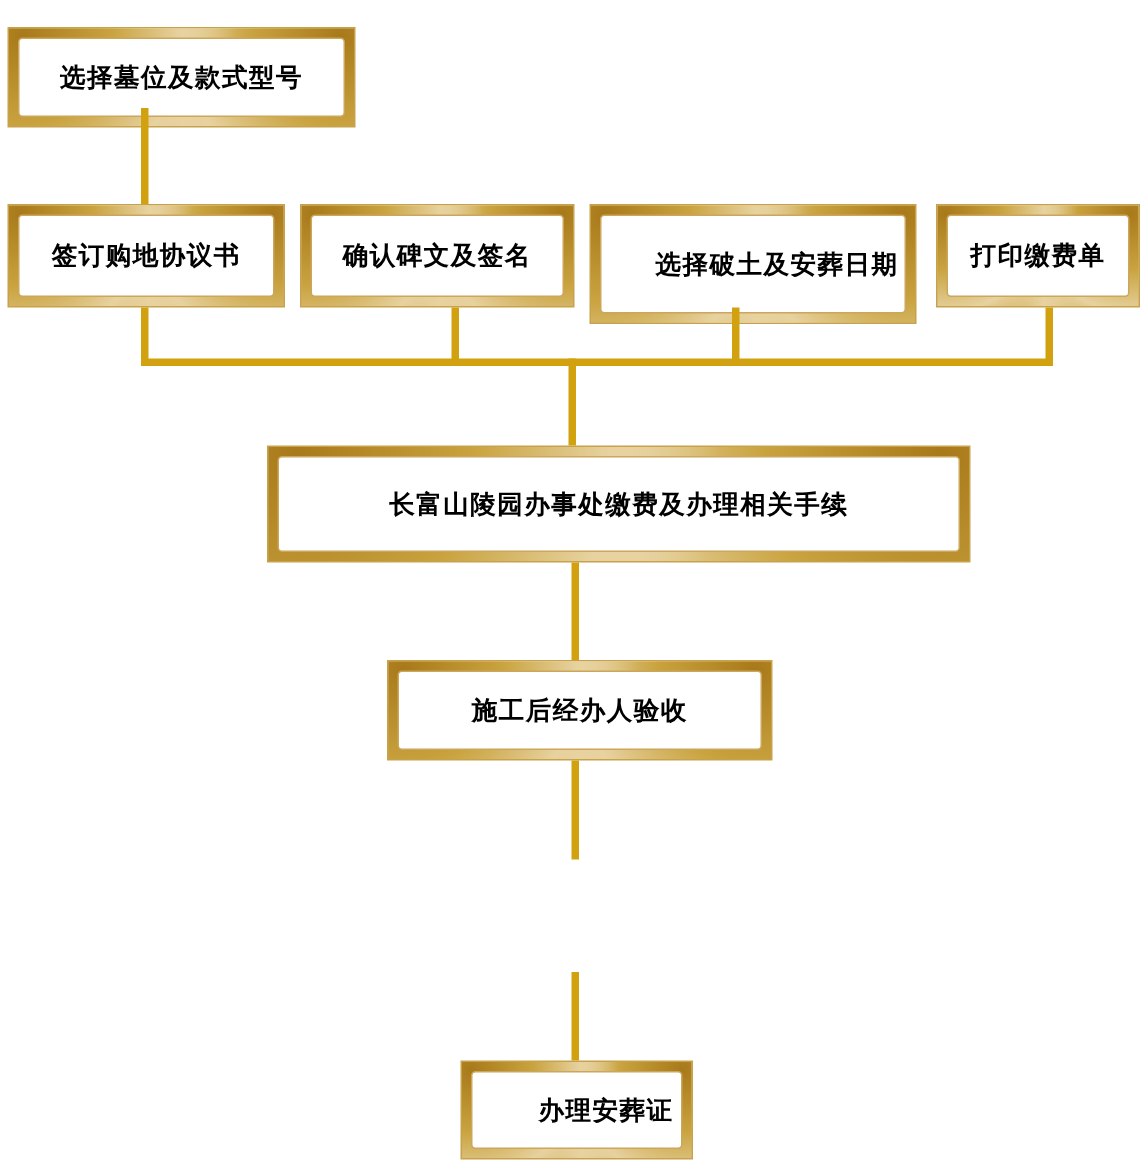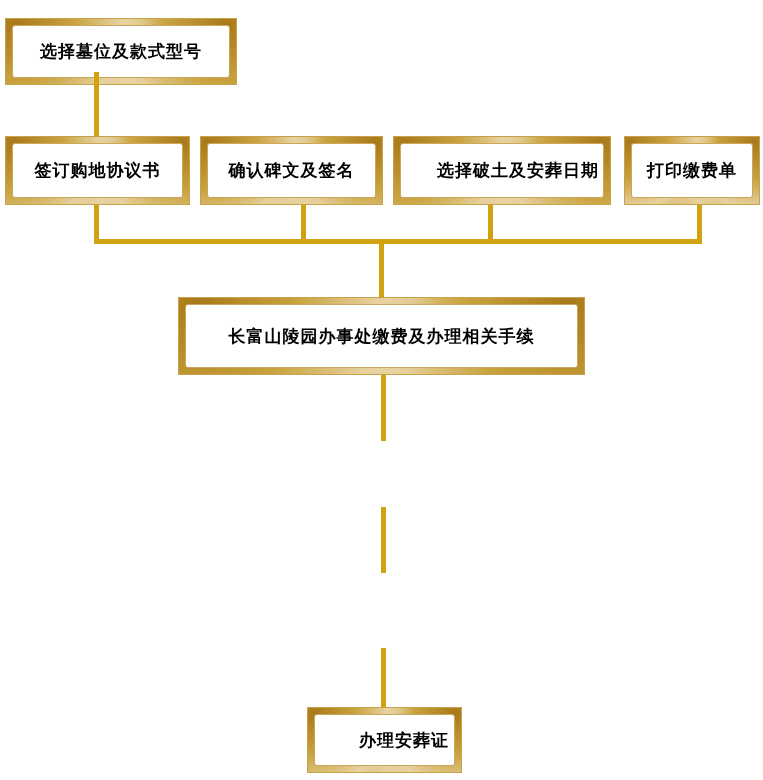--- a/index.html
+++ b/index.html
@@ -86,43 +86,46 @@
   <div class="conn conn-v" style="left:94px; top:72px; width:5px; height:65px;"></div>
 
   <div class="node" style="left:5px; top:136px; width:185px; height:69px;">
     <span class="node-label">签订购地协议书</span>
   </div>
 
   <div class="node" style="left:200px; top:136px; width:183px; height:69px;">
     <span class="node-label">确认碑文及签名</span>
   </div>
 
-  <div class="node" style="left:393px; top:136px; width:218px; height:69px;padding-left:37px;">
+  <div class="node" style="left:393px; top:136px; width:218px; height:80px;padding-left:37px;">
     <span class="node-label">选择破土及安葬日期</span>
   </div>
 
   <div class="node" style="left:624px; top:136px; width:136px; height:69px;">
     <span class="node-label">打印缴费单</span>
   </div>
 
   <div class="conn conn-v" style="left:94px; top:205px; width:5px; height:39px;"></div>
   <div class="conn conn-v" style="left:301px; top:205px; width:5px; height:39px;"></div>
   <div class="conn conn-v" style="left:488px; top:205px; width:5px; height:39px;"></div>
   <div class="conn conn-v" style="left:697px; top:205px; width:5px; height:39px;"></div>
 
   <div class="conn conn-h" style="left:94px; top:239px; width:608px; height:5px;"></div>
 
   <div class="conn conn-v" style="left:379px; top:239px; width:5px; height:59px;"></div>
 
-  <div class="node" style="left:178px; top:297px; width:407px; height:78px;">
+  <div class="node" style="left:178px; top:297px; width:469px; height:78px;">
     <span class="node-label">长富山陵园办事处缴费及办理相关手续</span>
   </div>
 
   <div class="conn conn-v" style="left:381px; top:375px; width:5px; height:66px;"></div>
 
+  <div class="node" style="left:258px; top:440px; width:257px; height:67px;">
+    <span class="node-label">施工后经办人验收</span>
+  </div>
 
   <div class="conn conn-v" style="left:381px; top:507px; width:5px; height:66px;"></div>
 
 
   <div class="conn conn-v" style="left:381px; top:648px; width:5px; height:60px;"></div>
 
   <div class="node" style="left:307px; top:707px; width:155px; height:66px;padding-left:44px;">
     <span class="node-label">办理安葬证</span>
   </div>
 

